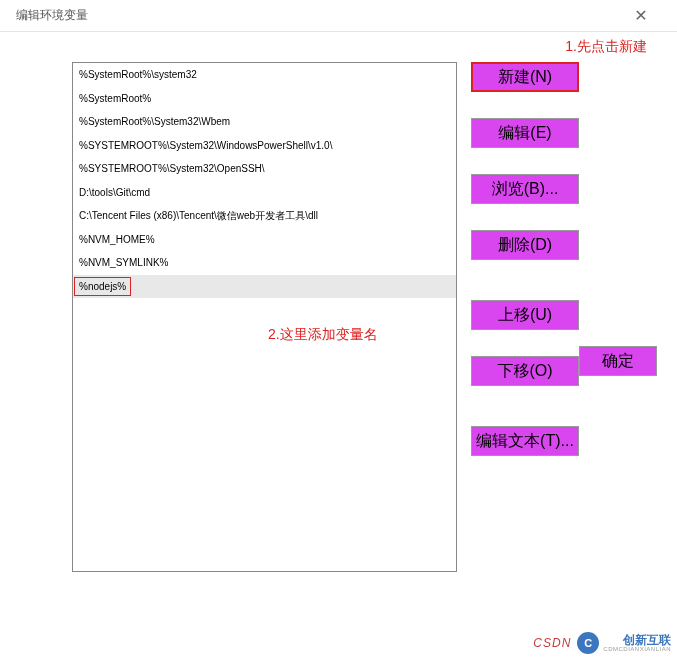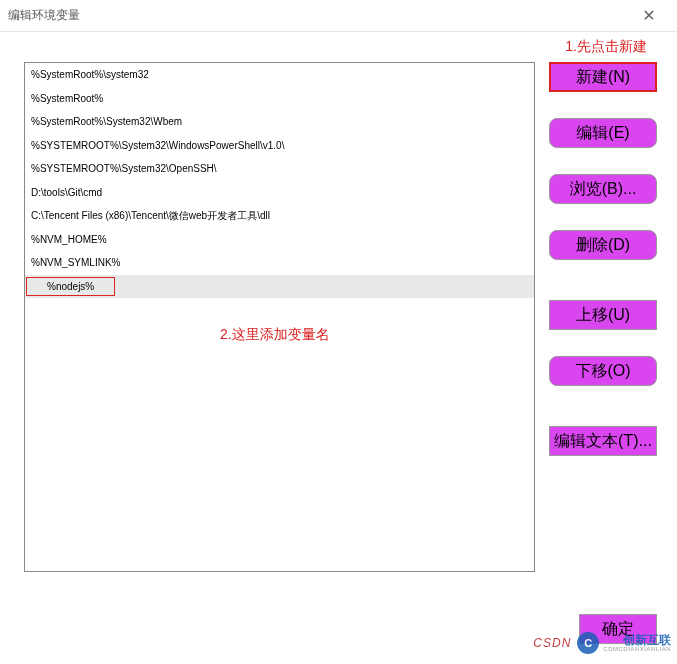--- a/index.html
+++ b/index.html
@@ -9,21 +9,21 @@
       background: #fff;
       width: 677px;
       height: 664px;
       position: relative;
       overflow: hidden;
     }
     .titlebar {
       height: 32px;
       display: flex;
       align-items: center;
-      padding: 0 8px;
+      padding: 0 16px;
       background: #fff;
       border-bottom: 1px solid #e5e5e5;
     }
     .titlebar-title {
       flex: 1;
       color: #555;
       font-size: 12px;
     }
     .close-btn {
       width: 40px;
@@ -33,21 +33,22 @@
       justify-content: center;
       color: #666;
       font-size: 16px;
       cursor: pointer;
     }
     .dialog-body {
       position: relative;
       padding: 30px 20px 20px 24px;
       height: calc(100% - 32px);
       display: flex;
-      flex-direction: column;
+      flex-direction: row;
+      margin-left: 48px;
     }
     .main-row {
       display: flex;
       gap: 14px;
       flex: 1;
     }
     .listbox {
       flex: 1;
       border: 1px solid #888;
       background: #fff;
@@ -61,41 +62,41 @@
       white-space: nowrap;
       line-height: 1.55;
     }
     .list-item.selected {
       background: #e8e8e8;
       position: relative;
     }
     .selected-text {
       display: inline-block;
       border: 1px solid #d22;
-      padding: 1px 20px;
+      padding: 1px 4px;
       margin: -2px -5px;
     }
     .btn-col {
       width: 108px;
       display: flex;
       flex-direction: column;
     }
     .win-btn {
       width: 100%;
       height: 30px;
       border: 1px solid #999;
       background: #d946ef;
       font-size: 16px;
       color: #000;
       margin-bottom: 10px;
       cursor: pointer;
       font-family: inherit;
     }
     .win-btn.highlight-red { border: 2px solid #d22; }
-    .gap-sm { margin-top: 16px; border-radius: 8px; }
+    .gap-sm { margin-top: 16px; }
     .gap-lg { margin-top: 30px; }
     .bottom-buttons {
       display: flex;
       justify-content: flex-end;
       gap: 10px;
       padding-top: 16px;
       align-items: center;
     }
     .bottom-buttons .win-btn {
       width: 78px;

